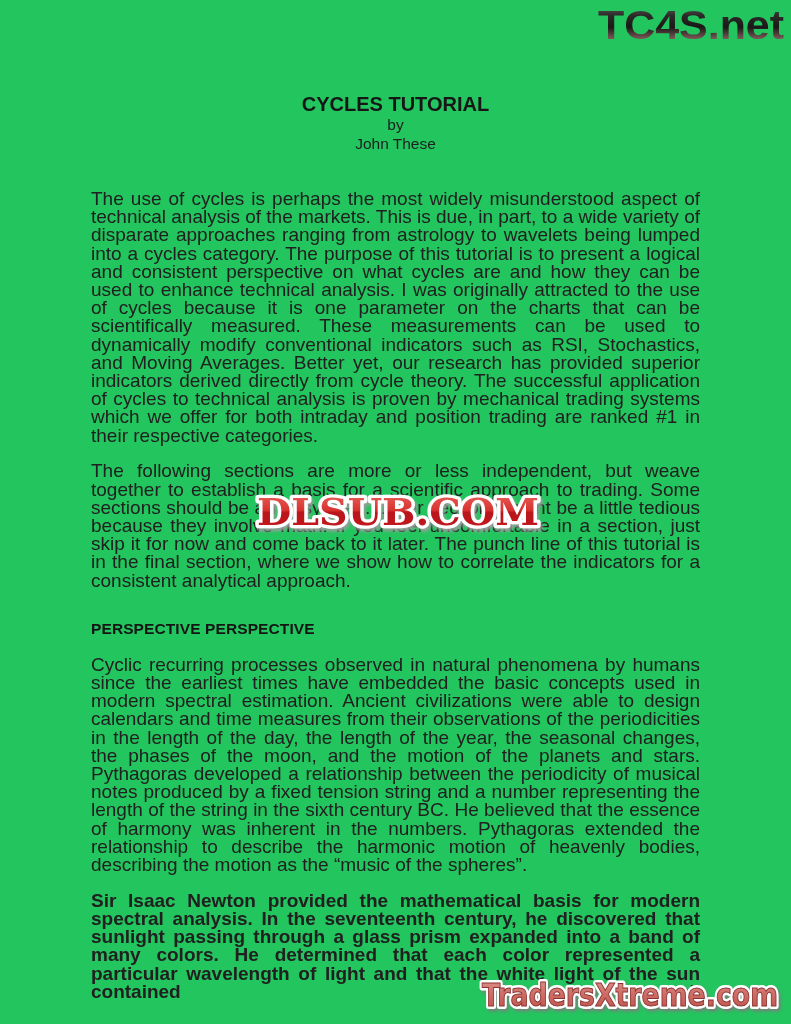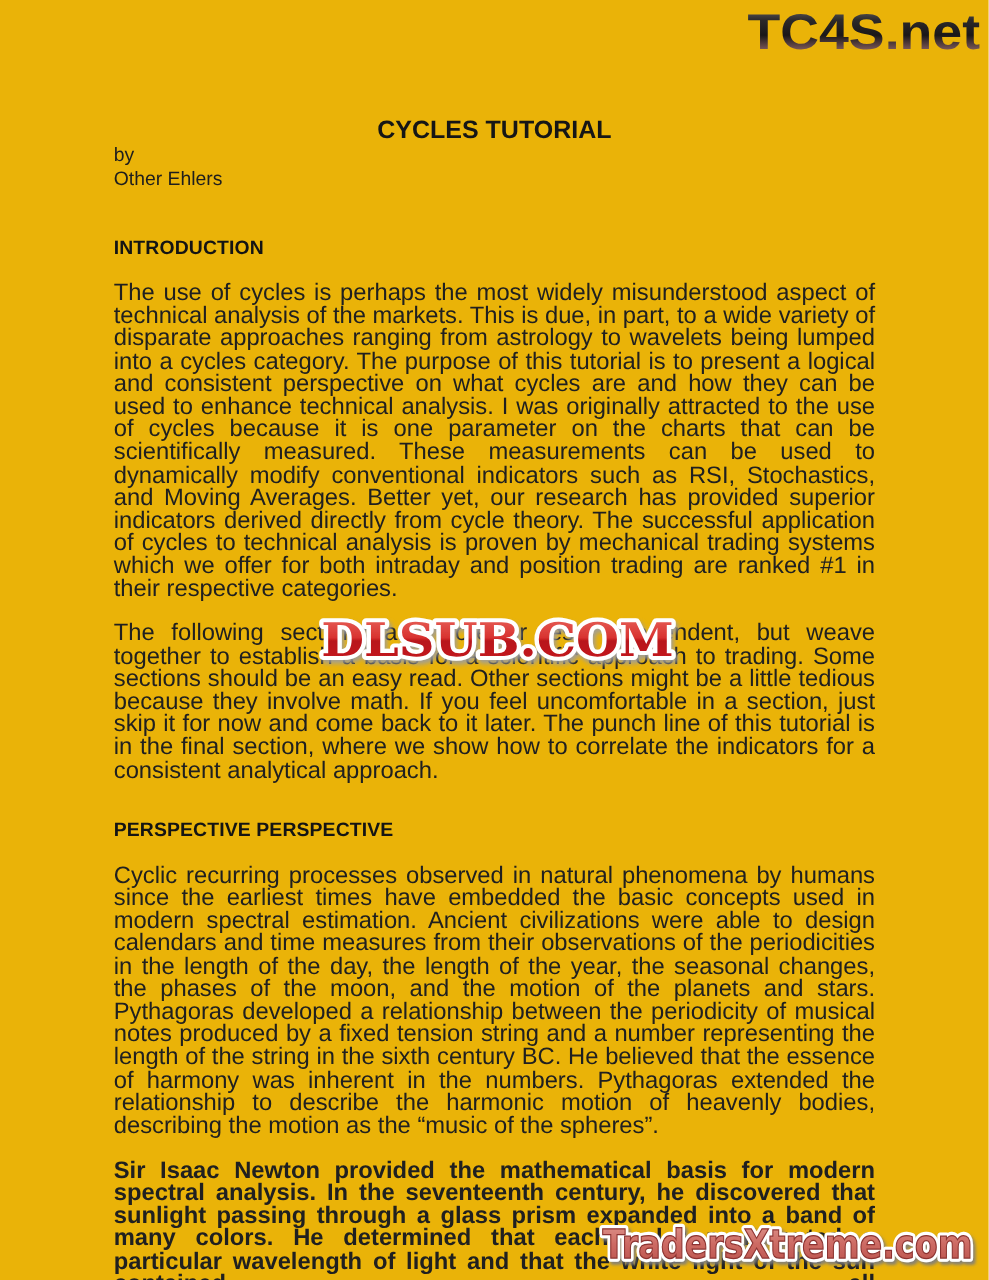--- a/index.html
+++ b/index.html
@@ -1,20 +1,20 @@
 <!DOCTYPE html>
 <html><head>
 <meta charset="utf-8">
 <style>
   html, body { margin: 0; padding: 0; background: #ffffff; }
   .page {
     position: relative;
     width: 791px;
     height: 1024px;
-    background: #eab308;
+    background: #22c55e;
     overflow: hidden;
     font-family: "Liberation Sans", sans-serif;
     color: #1e1e1e;
   }
   .tc4s-logo { position: absolute; top: 3px; right: 2px; }
   .content {
     position: absolute;
     left: 91px;
     top: 93px;
     width: 609px;
@@ -24,21 +24,21 @@
     font-size: 20px;
     font-weight: bold;
     line-height: 23px;
     text-align: center;
     color: #161616;
   }
   .subtitle-line {
     margin: 0;
     font-size: 15.5px;
     line-height: 18.5px;
-    text-align: left;
+    text-align: center;
   }
   .title-block { margin: 0 0 37px 0; }
   .section-heading {
     margin: 30px 0 17.5px 0;
     font-size: 15.5px;
     font-weight: bold;
     line-height: 18.5px;
     color: #141414;
     letter-spacing: 0.1px;
   }
@@ -70,24 +70,23 @@
       </linearGradient>
     </defs>
     <text x="98" y="36" text-anchor="middle" font-size="40" font-weight="bold" font-family="'Liberation Sans', sans-serif" fill="url(#g-tc4s)" textLength="186" lengthAdjust="spacingAndGlyphs">TC4S.net</text>
   </svg>
 
   <div class="content">
 
     <div class="title-block">
       <h1 class="doc-title">CYCLES TUTORIAL</h1>
       <p class="subtitle-line">by</p>
-      <p class="subtitle-line">Other Ehlers</p>
+      <p class="subtitle-line">John These</p>
     </div>
 
-    <h2 class="section-heading">INTRODUCTION</h2>
 
     <p class="body-para">The use of cycles is perhaps the most widely misunderstood aspect of technical analysis of the markets.  This is due, in part, to a wide variety of disparate approaches ranging from astrology to wavelets being lumped into a cycles category.  The purpose of this tutorial is to present a logical and consistent perspective on what cycles are and how they can be used to enhance technical analysis.  I was originally attracted to the use of cycles because it is one parameter on the charts that can be scientifically measured.  These measurements can be used to dynamically modify conventional indicators such as RSI, Stochastics, and Moving Averages.  Better yet, our research has provided superior indicators derived directly from cycle theory.  The successful application of cycles to technical analysis is proven by mechanical trading systems which we offer for both intraday and position trading are ranked #1 in their respective categories.</p>
 
     <p class="body-para">The following sections are more or less independent, but weave together to establish a basis for a scientific approach to trading.  Some sections should be an easy read.  Other sections might be a little tedious because they involve math.  If you feel uncomfortable in a section, just skip it for now and come back to it later.  The punch line of this tutorial is in the final section, where we show how to correlate the indicators for a consistent analytical approach.</p>
 
     <h2 class="section-heading">PERSPECTIVE PERSPECTIVE</h2>
 
     <p class="body-para">Cyclic recurring processes observed in natural phenomena by humans since the earliest times have embedded the basic concepts used in modern spectral estimation.  Ancient civilizations were able to design calendars and time measures from their observations of the periodicities in the length of the day, the length of the year, the seasonal changes, the phases of the moon, and the motion of the planets and stars.  Pythagoras developed a relationship between the periodicity of musical notes produced by a fixed tension string and a number representing the length of the string in the sixth century BC.  He believed that the essence of harmony was inherent in the numbers.  Pythagoras extended the relationship to describe the harmonic motion of heavenly bodies, describing the motion as the “music of the spheres”.</p>
 
     <p class="body-para continued">Sir Isaac Newton provided the mathematical basis for modern spectral analysis.  In the seventeenth century, he discovered that sunlight passing through a glass prism expanded into a band of many colors.  He determined that each color represented a particular wavelength of light and that the white light of the sun contained all</p>

